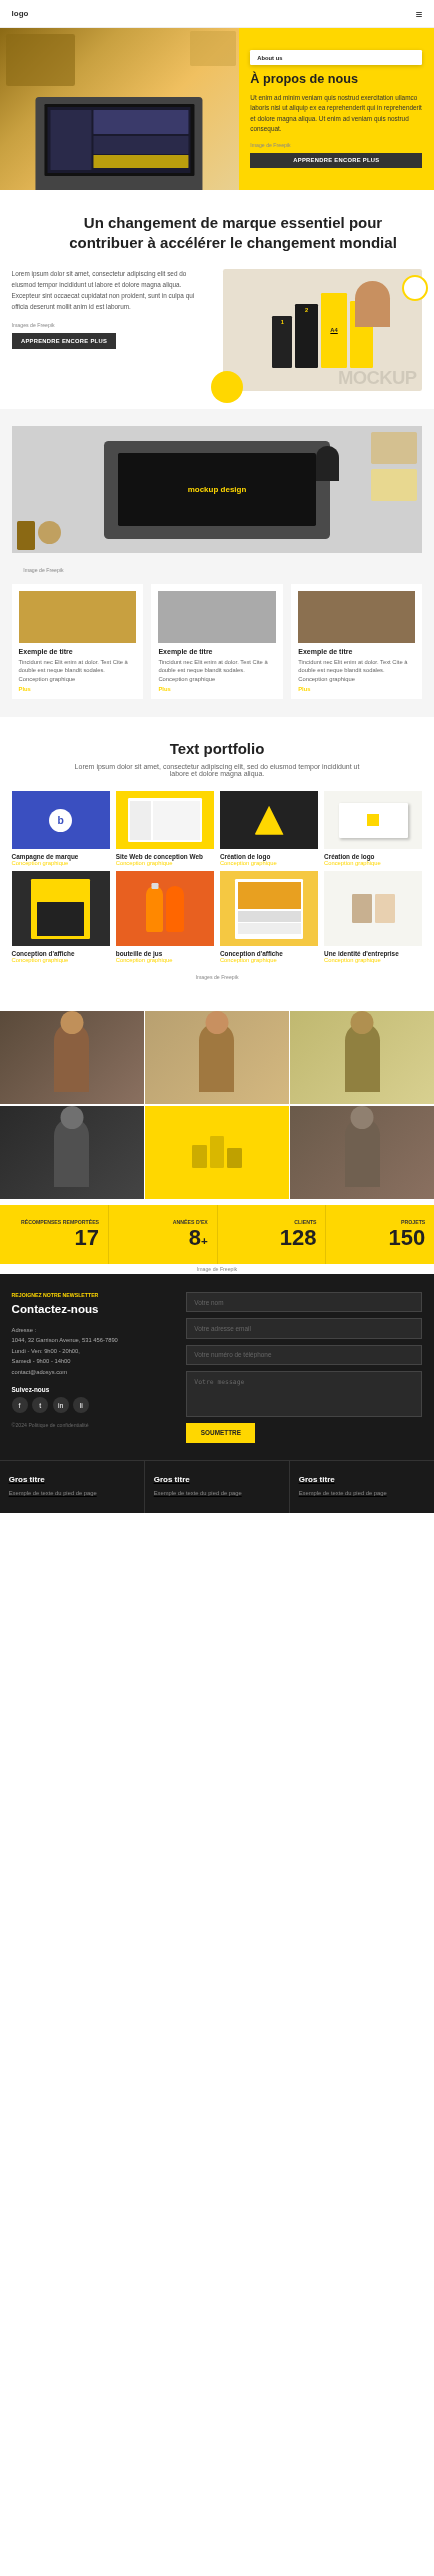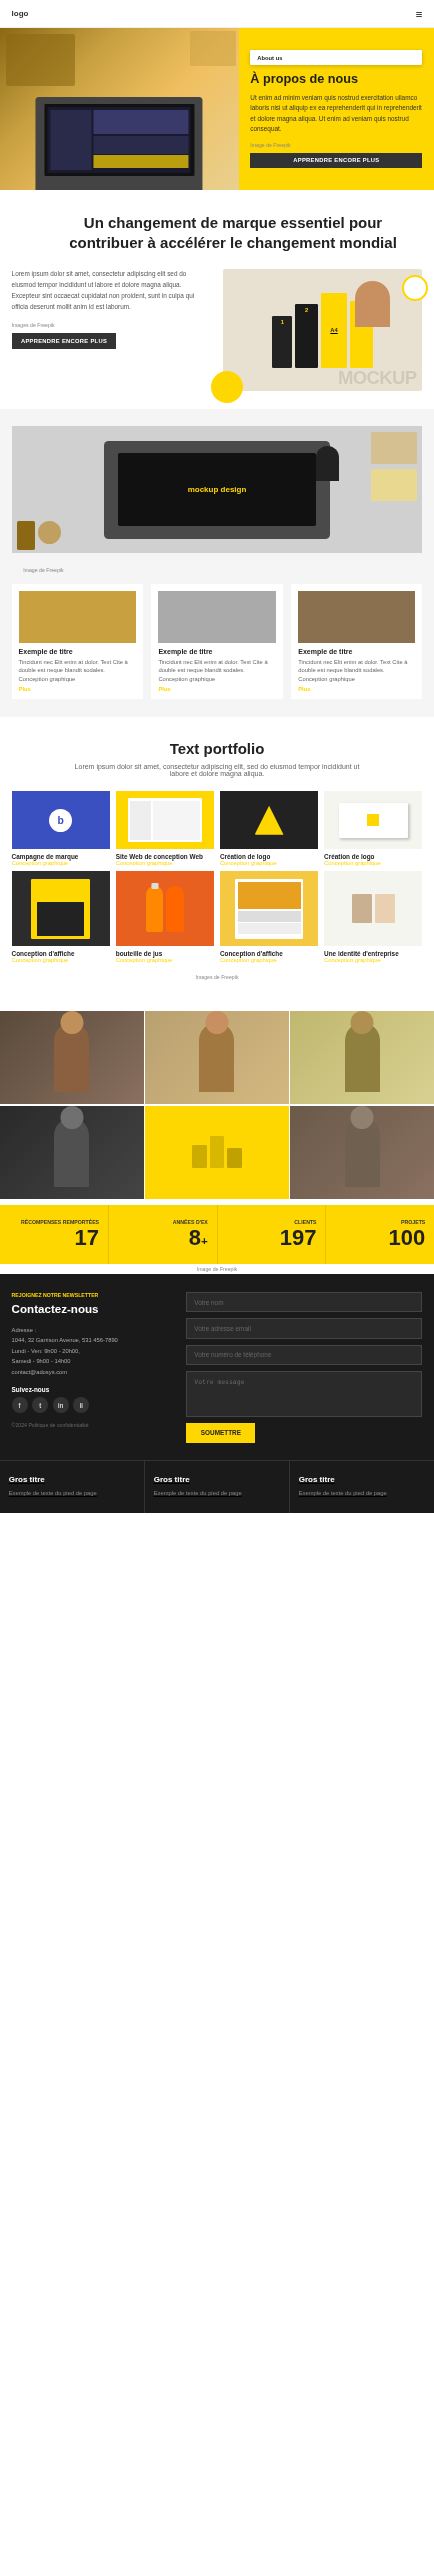--- a/index.html
+++ b/index.html
@@ -412,25 +412,25 @@
       <div class="stat-number">17</div>
     </div>
     <div class="stat-item">
       <div class="stat-label">ANNÉES D'EX</div>
       <div class="stat-number">
         <span>8</span><span class="stat-plus">+</span>
       </div>
     </div>
     <div class="stat-item">
       <div class="stat-label">CLIENTS</div>
-      <div class="stat-number">197</div>
+      <div class="stat-number">128</div>
     </div>
     <div class="stat-item">
       <div class="stat-label">PROJETS</div>
-      <div class="stat-number">100</div>
+      <div class="stat-number">150</div>
     </div>
   </div>
   <div class="stat-source section-source">Image de Freepik</div>
 </section>
 
 <section class="contact-section">
   <div class="contact-left">
     <div class="contact-newsletter">REJOIGNEZ NOTRE NEWSLETTER</div>
     <h2 class="contact-title">Contactez-nous</h2>
     <div class="contact-info">

